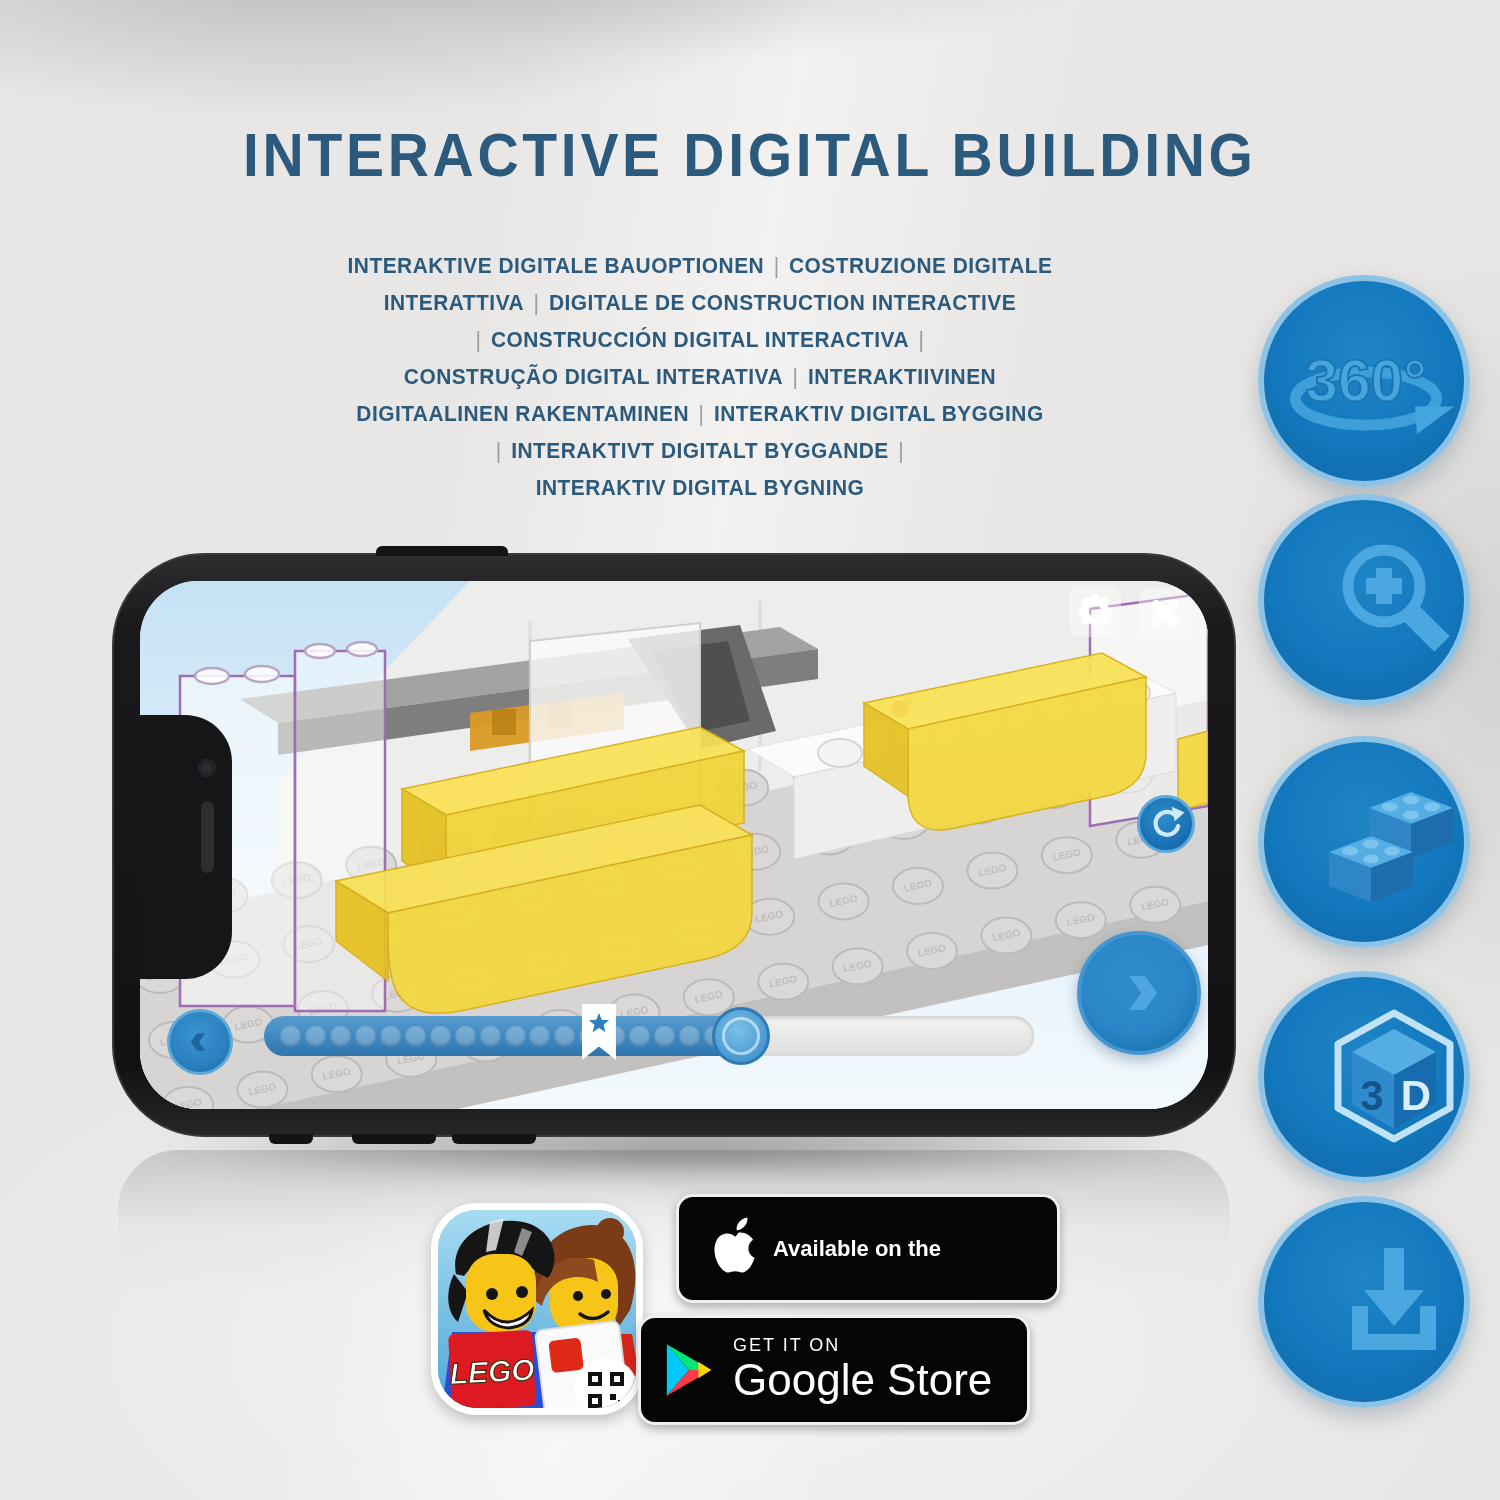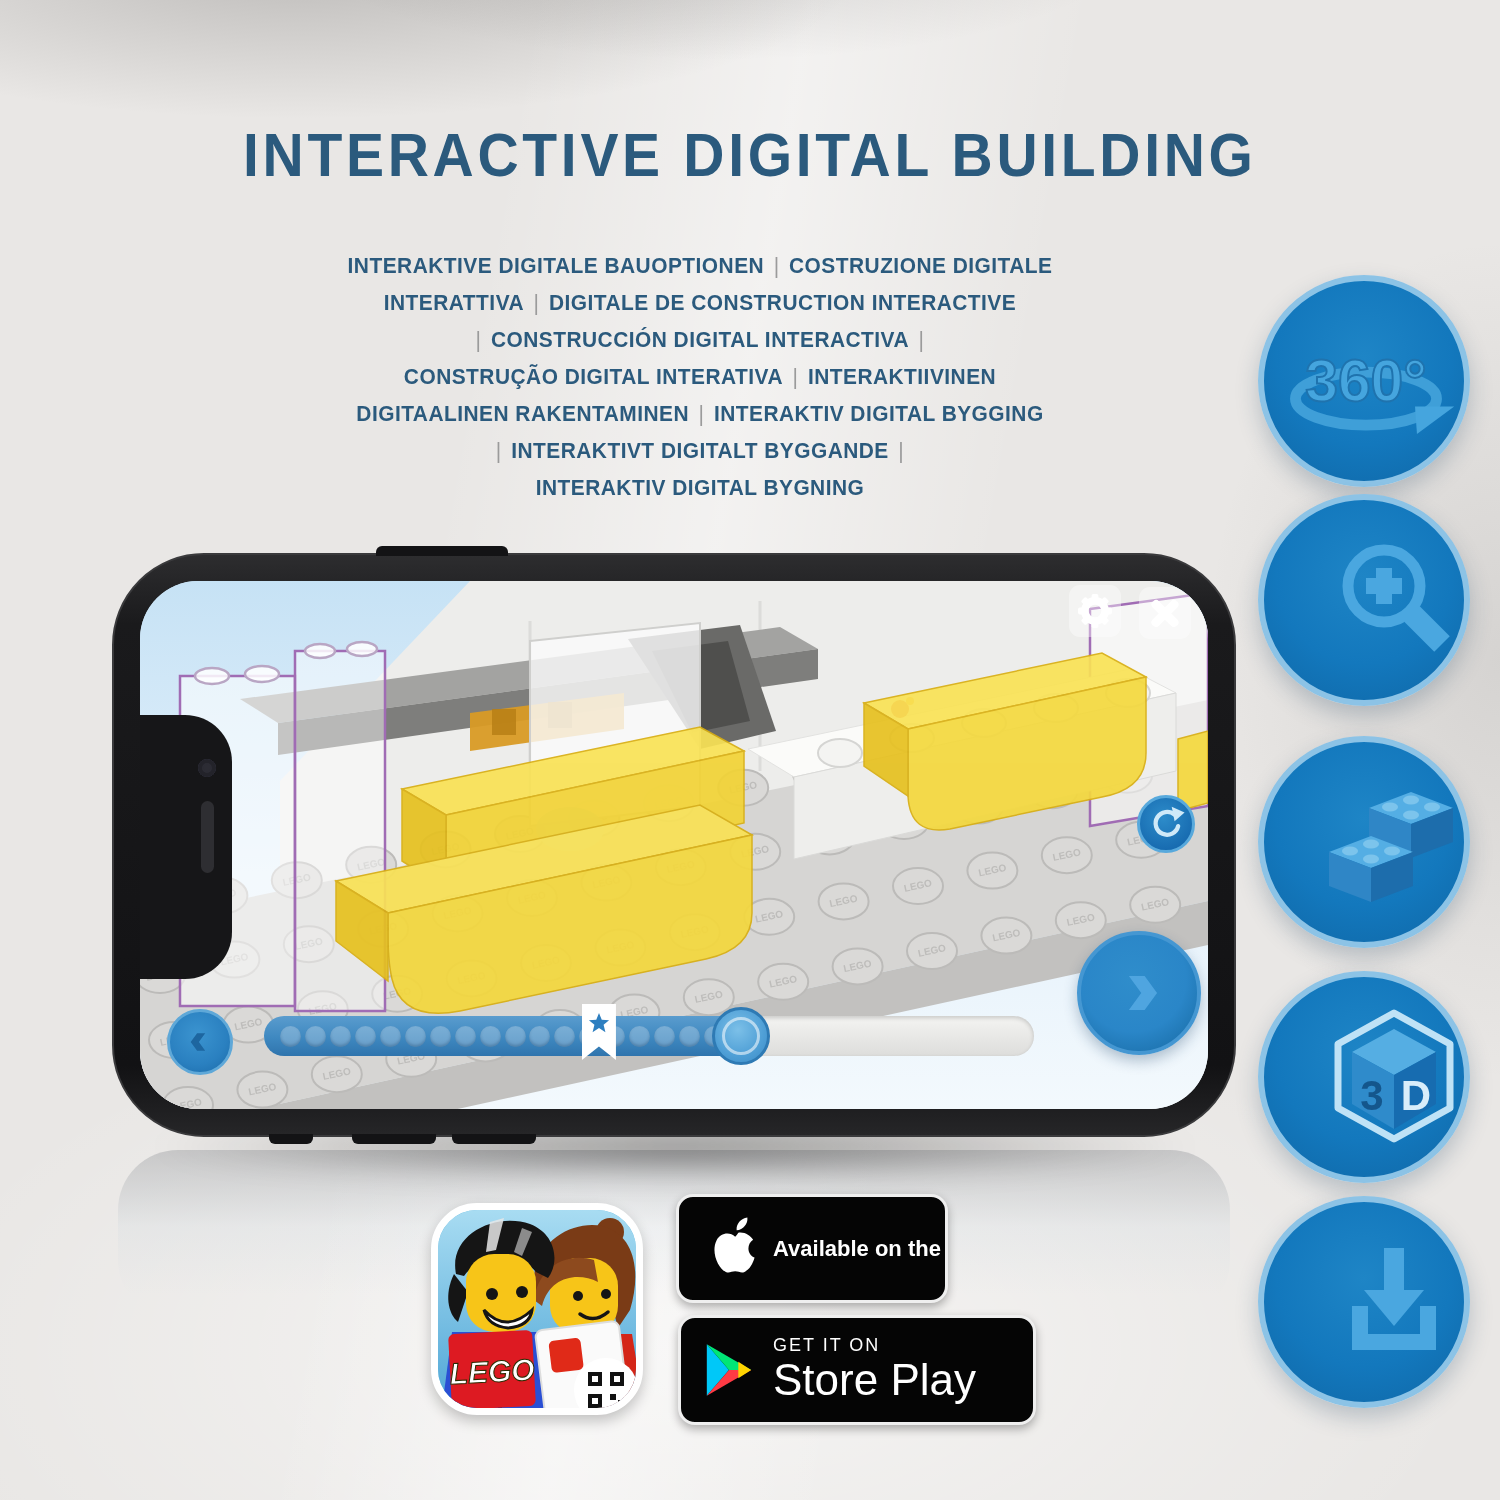--- a/index.html
+++ b/index.html
@@ -117,22 +117,22 @@
   .app-icon{
     position:absolute;left:431px;top:1203px;width:212px;height:212px;z-index:4;
     border:7px solid #fff;border-radius:46px;box-sizing:border-box;overflow:hidden;
     background:#6fc0e4;box-shadow:0 6px 14px rgba(0,0,0,.22);
   }
   .store-badge{
     position:absolute;z-index:4;background:var(--c-badge-black,#050505);
     border:3px solid #efefef;border-radius:17px;box-sizing:border-box;
     display:flex;align-items:center;color:#fff;box-shadow:0 4px 10px rgba(0,0,0,.3);
   }
-  .badge-appstore{left:676px;top:1194px;width:272px;height:109px;}
-  .badge-gplay{left:678px;top:1315px;width:358px;height:110px;}
+  .badge-appstore{left:676px;top:1194px;width:384px;height:109px;}
+  .badge-gplay{left:638px;top:1315px;width:392px;height:110px;}
   .badge-logo{flex:0 0 auto;margin-left:20px;display:flex;align-items:center;justify-content:center;}
   .badge-text{margin-left:16px;line-height:1.05;}
   .badge-line1{font-size:22px;font-weight:700;}
   .badge-line1.caps{font-size:18px;letter-spacing:2px;font-weight:400;}
   .badge-line2{font-size:44px;font-weight:500;letter-spacing:0;margin-top:2px;white-space:nowrap;}
 </style>
 </head>
 <body>
 
 <div class="bg-texture"></div>
@@ -556,15 +556,15 @@
   <div class="badge-logo">
     <svg width="56" height="62" viewBox="0 0 96 100">
       <polygon points="10,6 48,50 10,94" fill="#00c8f8"></polygon>
       <polygon points="10,6 48,50 86,50" fill="#00e676"></polygon>
       <polygon points="10,94 48,50 86,50" fill="#ff3a44"></polygon>
       <polygon points="64,36 86,50 64,64" fill="#ffd400"></polygon>
     </svg>
   </div>
   <div class="badge-text">
     <div class="badge-line1 caps">GET IT ON</div>
-    <div class="badge-line2">Store Play</div>
+    <div class="badge-line2">Google Store</div>
   </div>
 </div>
 
 </body></html>

